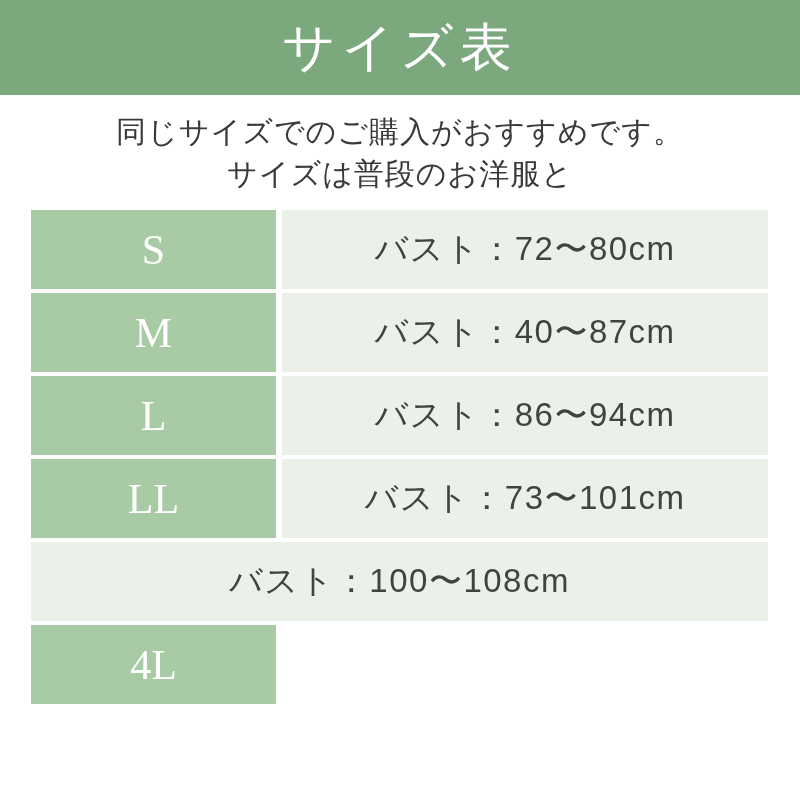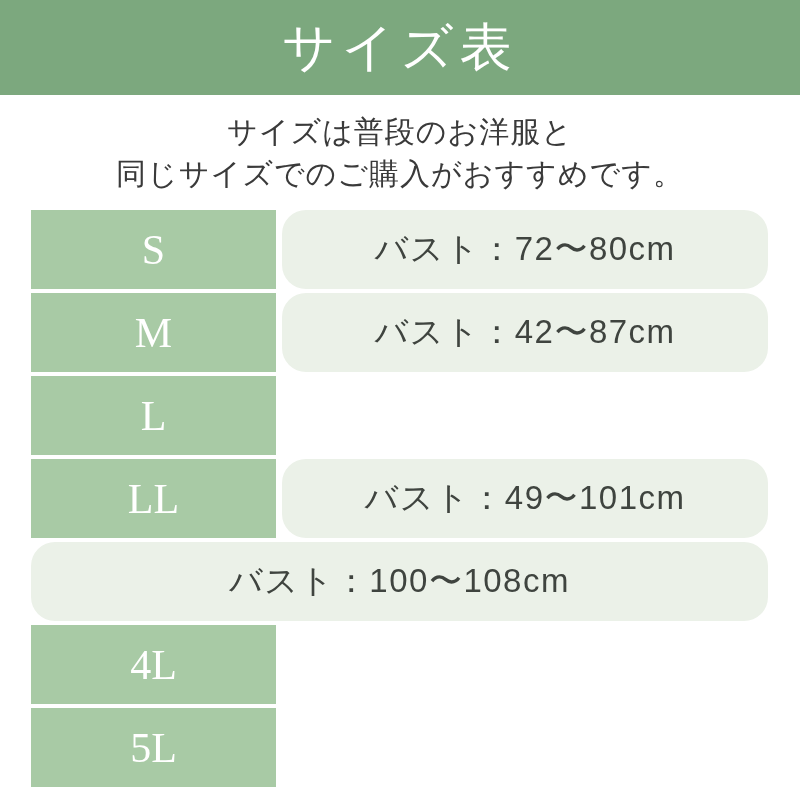--- a/index.html
+++ b/index.html
@@ -72,64 +72,63 @@
   .cell-bust {
     flex: 1;
     background: #ebf1e8;
     display: flex;
     align-items: center;
     justify-content: center;
     font-size: 33px;
     color: #3f443f;
     letter-spacing: 1.5px;
     font-weight: 400;
-    border-radius: 24px;
   }
 </style>
 </head>
 <body>
 
 <div class="page">
 
   <div class="banner">
     <div class="banner-title">サイズ表</div>
   </div>
 
   <div class="subtitle">
+    <div>同じサイズでのご購入がおすすめです。</div>
     <div>サイズは普段のお洋服と</div>
-    <div>同じサイズでのご購入がおすすめです。</div>
   </div>
 
   <div class="size-table">
 
     <div class="size-row">
       <div class="cell-size">S</div>
       <div class="cell-bust">バスト：72〜80cm</div>
     </div>
 
     <div class="size-row">
       <div class="cell-size">M</div>
-      <div class="cell-bust">バスト：42〜87cm</div>
+      <div class="cell-bust">バスト：40〜87cm</div>
     </div>
 
     <div class="size-row">
       <div class="cell-size">L</div>
+      <div class="cell-bust">バスト：86〜94cm</div>
     </div>
 
     <div class="size-row">
       <div class="cell-size">LL</div>
-      <div class="cell-bust">バスト：49〜101cm</div>
+      <div class="cell-bust">バスト：73〜101cm</div>
     </div>
 
     <div class="size-row">
       <div class="cell-bust">バスト：100〜108cm</div>
     </div>
 
     <div class="size-row">
       <div class="cell-size">4L</div>
     </div>
 
     <div class="size-row">
-      <div class="cell-size">5L</div>
     </div>
 
   </div>
 </div>
 
 </body></html>

